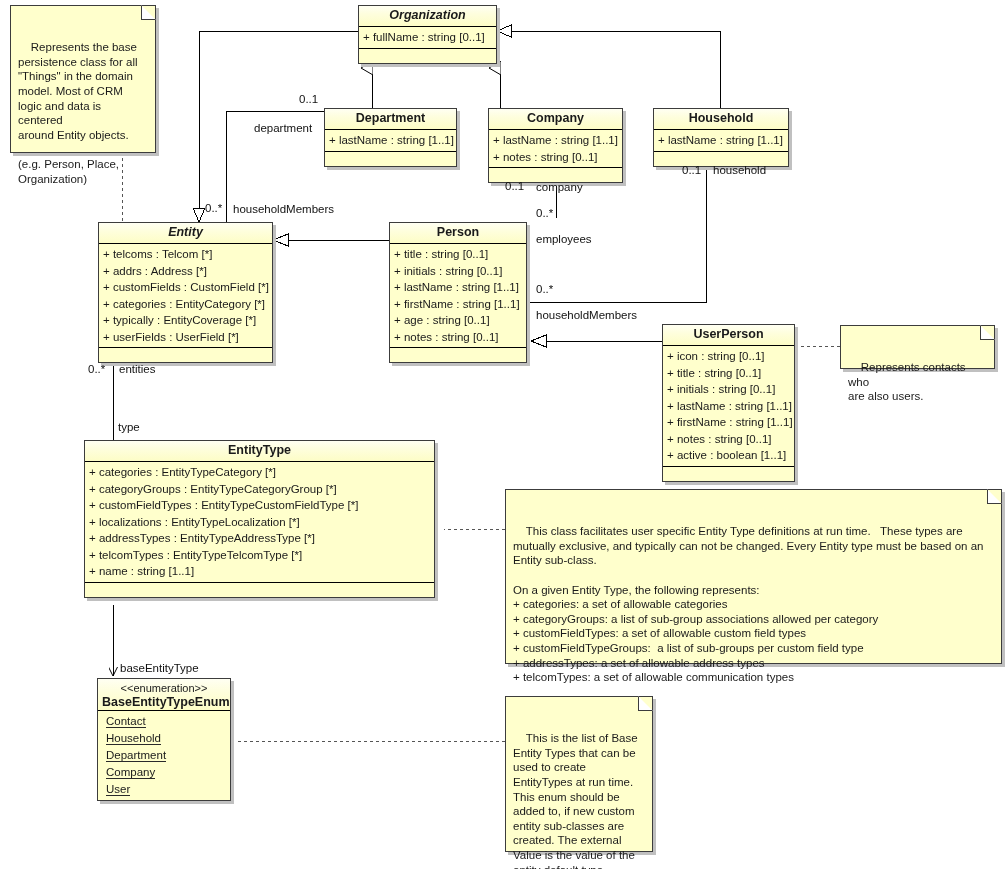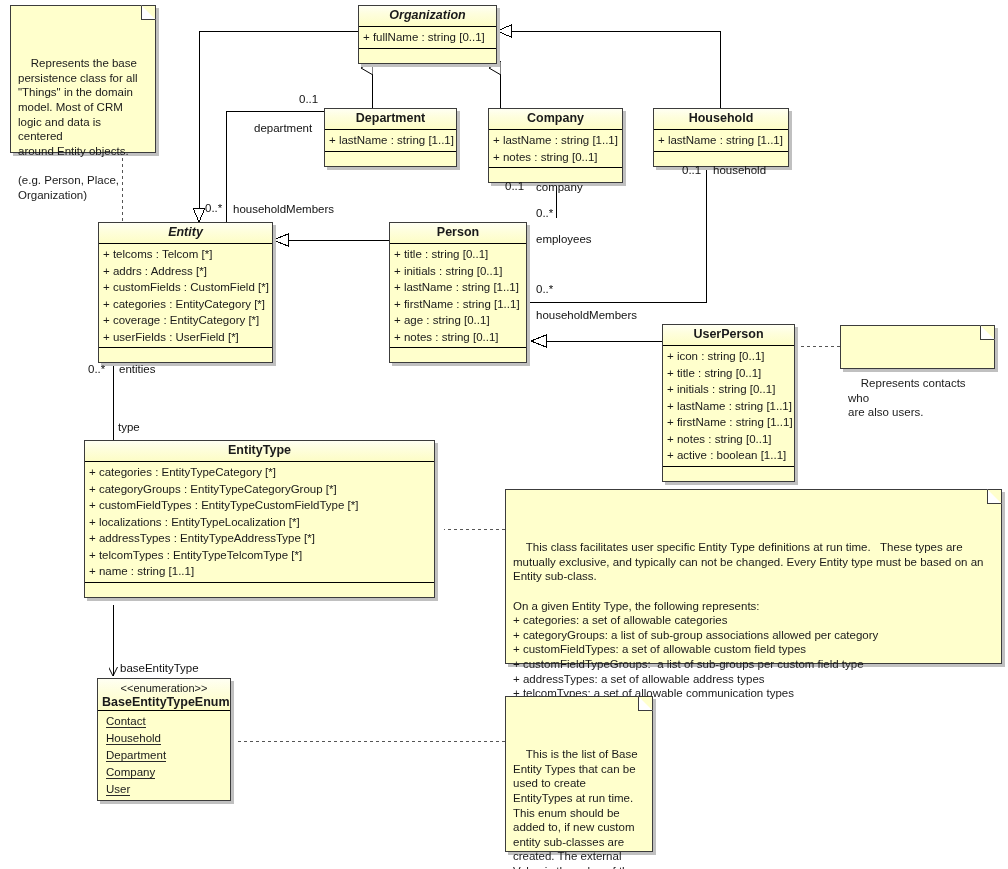--- a/index.html
+++ b/index.html
@@ -86,21 +86,21 @@
 
   
   .uml-note {
     position: absolute;
     box-sizing: border-box;
     background: #ffffcc;
     border: 1px solid #3c3c3c;
     box-shadow: 3px 3px 0 0 #c0c0c0;
     font-size: 11.5px;
     line-height: 14.6px;
-    padding: 21px 7px 4px 7px;
+    padding: 5px 7px 4px 7px;
     z-index: 5;
     white-space: pre-wrap;
   }
   .uml-note .fold {
     position: absolute;
     top: -1px;
     right: -1px;
     width: 14px;
     height: 14px;
     background: #ffffff;
@@ -259,21 +259,21 @@
     <div class="cls-ops"></div>
   </div>
 
   <div class="uml-class" style="left:98px; top:222px; width:175px;">
     <div class="cls-head abstract">Entity</div>
     <div class="cls-body">
       <div class="attr">+ telcoms : Telcom [*]</div>
       <div class="attr">+ addrs : Address [*]</div>
       <div class="attr">+ customFields : CustomField [*]</div>
       <div class="attr">+ categories : EntityCategory [*]</div>
-      <div class="attr">+ coverage : EntityCategory [*]</div>
+      <div class="attr">+ typically : EntityCoverage [*]</div>
       <div class="attr">+ userFields : UserField [*]</div>
     </div>
     <div class="cls-ops"></div>
   </div>
 
   <div class="uml-class" style="left:389px; top:222px; width:138px;">
     <div class="cls-head">Person</div>
     <div class="cls-body">
       <div class="attr">+ title : string [0..1]</div>
       <div class="attr">+ initials : string [0..1]</div>

